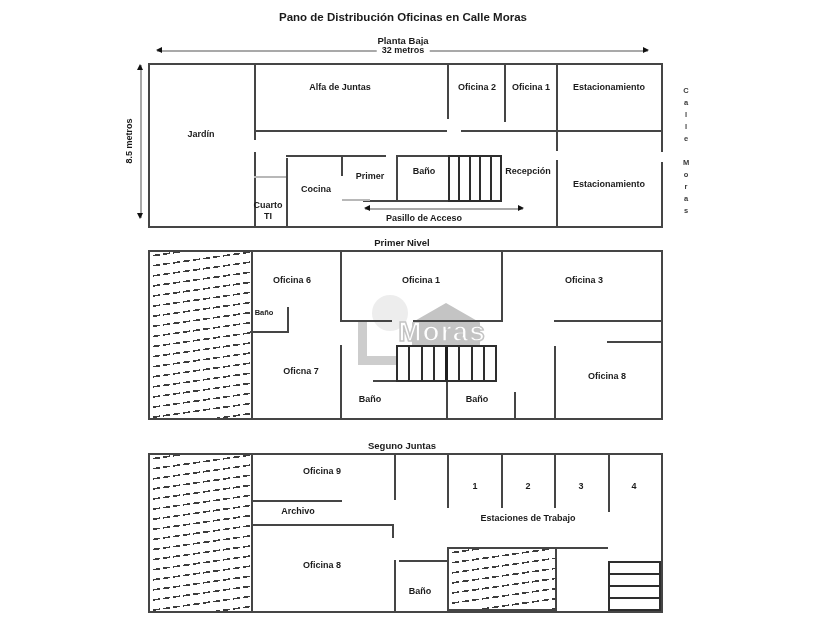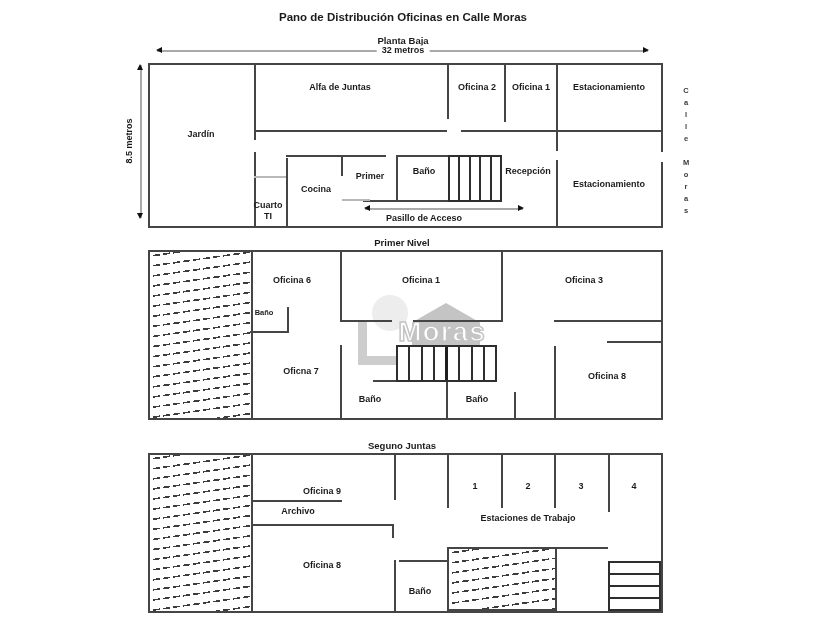--- a/index.html
+++ b/index.html
@@ -198,21 +198,21 @@
     <i class="wh" style="left:399px;top:560px;width:48px"></i>
     <div class="hatch" style="left:447px;top:547px;width:110px;height:64px"></div>
 
     <div class="stairs rowset" style="left:608px;top:561px;width:53px;height:50px">
       <i></i>
         <i></i>
         <i></i>
         <i></i>
     </div>
 
-    <span class="lbl" style="left:322px;top:492px">Oficina 9</span>
+    <span class="lbl" style="left:322px;top:472px">Oficina 9</span>
     <span class="lbl" style="left:298px;top:512px">Archivo</span>
     <span class="lbl" style="left:322px;top:566px">Oficina 8</span>
     <span class="lbl" style="left:420px;top:592px">Baño</span>
     <span class="lbl" style="left:475px;top:487px">1</span>
     <span class="lbl" style="left:528px;top:487px">2</span>
     <span class="lbl" style="left:581px;top:487px">3</span>
     <span class="lbl" style="left:634px;top:487px">4</span>
     <span class="lbl" style="left:528px;top:519px">Estaciones de Trabajo</span>
   </div>
 

